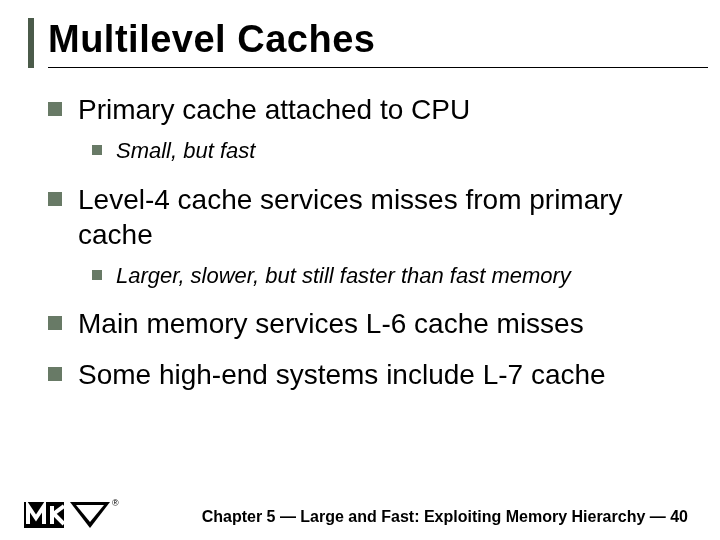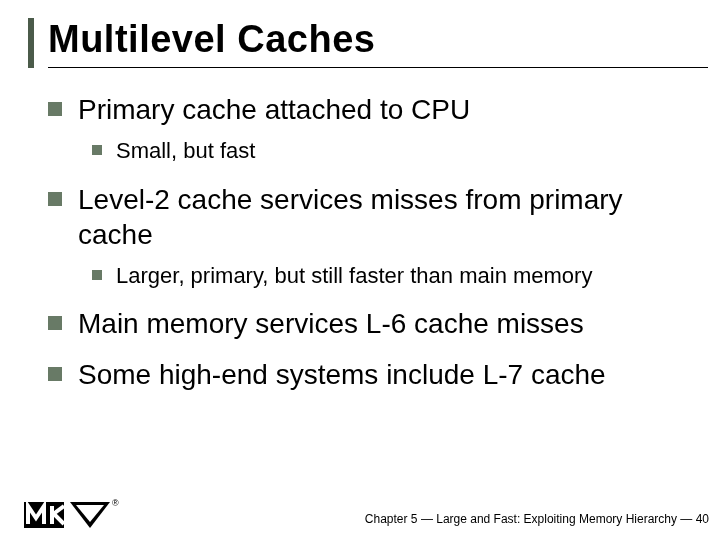--- a/index.html
+++ b/index.html
@@ -8,24 +8,24 @@
   .title-wrap { border-left: 6px solid #4b5b4a; padding-left: 14px; margin-bottom: 24px; }
   .title-underline { width: 660px; border-bottom: 1px solid #000; padding-bottom: 6px; }
   .title { font-size: 38px; font-weight: bold; letter-spacing: 0.5px; }
   .content { padding-left: 20px; }
   ul { list-style: none; }
   .lvl1 > li { margin-bottom: 16px; }
   .lvl1 > li > .row { display: flex; align-items: flex-start; }
   .lvl1 .bullet1 { width: 14px; height: 14px; background: #687a66; flex: 0 0 14px; margin-top: 10px; margin-right: 16px; }
   .lvl1 .text1 { font-size: 28px; line-height: 1.25; }
   .lvl2 { margin-top: 10px; margin-left: 44px; }
-  .lvl2 > li > .row { display: flex; align-items: flex-start; margin-bottom: 10px; }
+  .lvl2 > li > .row { display: flex; align-items: flex-start; margin-bottom: 10px; font-style: italic; }
   .lvl2 .bullet2 { width: 10px; height: 10px; background: #687a66; flex: 0 0 10px; margin-top: 8px; margin-right: 14px; }
   .lvl2 .text2 { font-size: 22px; line-height: 1.3; }
-  .footer { position: absolute; bottom: 14px; right: 11px; font-size: 12px; font-weight: normal; }
+  .footer { position: absolute; bottom: 14px; right: 32px; font-size: 16px; font-weight: bold; }
   .logo { position: absolute; bottom: 10px; left: 24px; display: flex; align-items: flex-start; }
   .logo svg { display: block; }
   .reg { font-size: 9px; margin-left: 2px; margin-top: -2px; color: #000; }
 </style>
 </head>
 <body>
 
 <div class="slide">
 
   <div class="title-wrap">
@@ -48,27 +48,27 @@
               <span class="bullet2"></span>
               <span class="text2">Small, but fast</span>
             </div>
           </li>
         </ul>
       </li>
 
       <li>
         <div class="row">
           <span class="bullet1"></span>
-          <span class="text1">Level-2 cache services misses from primary cache</span>
+          <span class="text1">Level-4 cache services misses from primary cache</span>
         </div>
         <ul class="lvl2">
           <li>
             <div class="row">
               <span class="bullet2"></span>
-              <span class="text2">Larger, primary, but still faster than main memory</span>
+              <span class="text2">Larger, slower, but still faster than fast memory</span>
             </div>
           </li>
         </ul>
       </li>
 
       <li>
         <div class="row">
           <span class="bullet1"></span>
           <span class="text1">Main memory services L-6 cache misses</span>
         </div>

